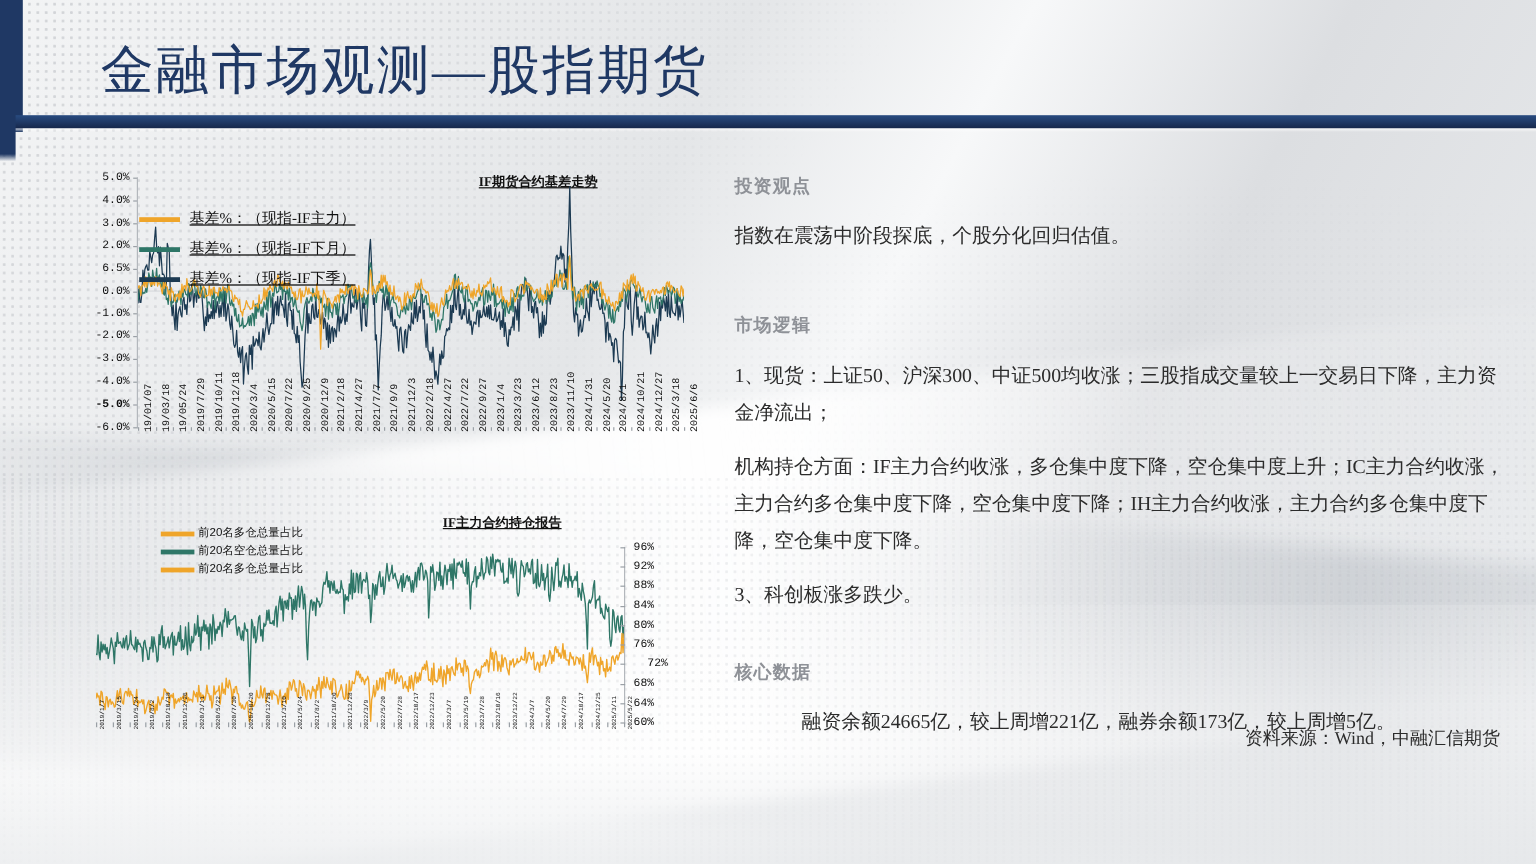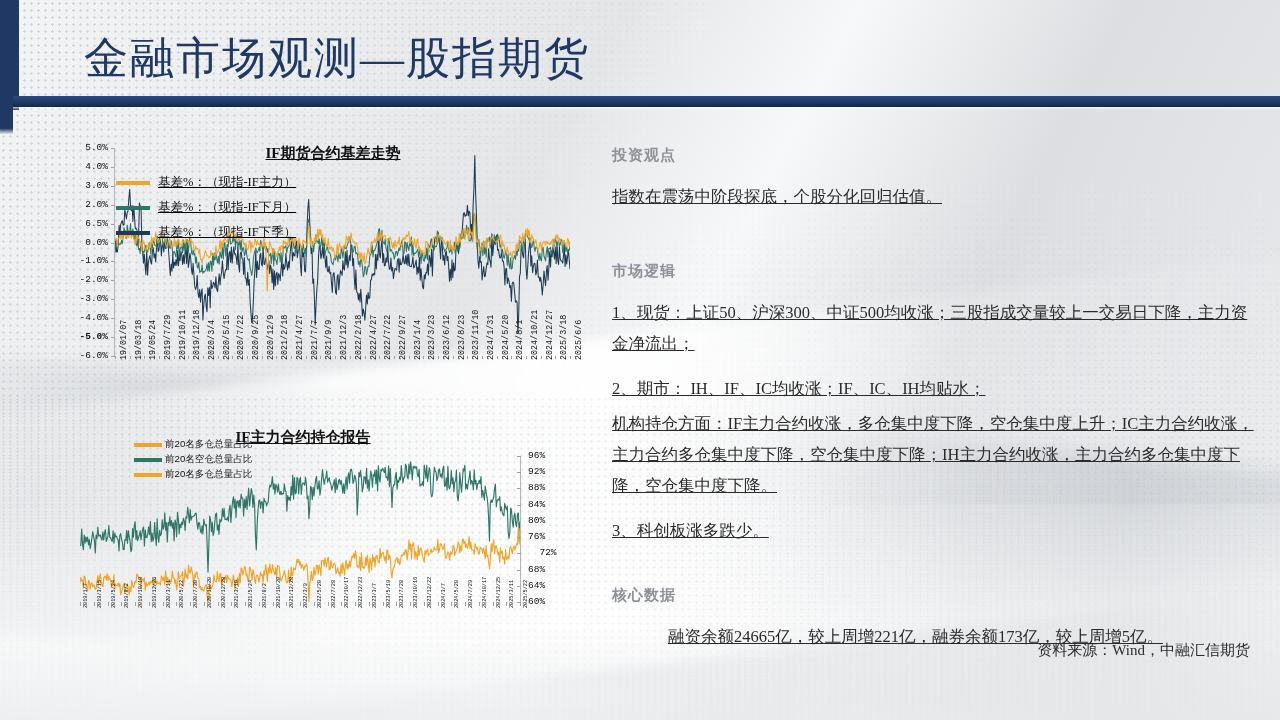--- a/index.html
+++ b/index.html
@@ -72,22 +72,22 @@
   }
   .header-bar-shine{
     position:absolute; left:13px; top:107px; width:1267px; height:3px;
     background:linear-gradient(180deg,rgba(255,255,255,.75),rgba(255,255,255,0));
   }
 
   
   .chart-col{ position:absolute; left:58px; top:138px; width:510px; height:560px; }
 
   .chart-title{
-    text-align:center;
-    font-size:15px; font-weight:bold; color:#111;
+    text-align:right;
+    font-size:11px; font-weight:bold; color:#111;
     text-decoration:underline;
     font-family:"Liberation Serif", serif;
   }
 
   .ylab{
     position:absolute;
     font-size:9.5px; font-family:"Liberation Mono", monospace;
     color:#111; text-align:right; white-space:nowrap;
   }
   .tickmark{ position:absolute; background:#9aa0a6; }
@@ -122,21 +122,20 @@
   .text-col{ position:absolute; left:612px; top:146px; width:650px; }
   .sec-head{
     font-size:15px; font-weight:bold; color:#8e9197;
     margin-bottom:16px; letter-spacing:1px;
     font-family:"Liberation Serif", serif;
   }
   .para{
     font-size:16.5px; color:#2b2b2b; line-height:31px;
     margin-bottom:14px;
     font-family:"Liberation Serif", serif;
-    text-decoration:underline;
   }
   .para.tight{ margin-bottom:4px; }
   .gap-lg{ height:36px; }
   .gap-md{ height:26px; }
   .indent{ padding-left:56px; }
   .source{
     position:absolute; right:12px; bottom:-4px;
     font-size:15px; color:#2b2b2b;
     font-family:"Liberation Serif", serif;
     white-space:nowrap;
@@ -403,21 +402,20 @@
 </div>
 
 <div class="text-col">
   <div class="sec-head">投资观点</div>
   <div class="para">指数在震荡中阶段探底，个股分化回归估值。</div>
 
   <div class="gap-lg"></div>
 
   <div class="sec-head">市场逻辑</div>
   <div class="para">1、现货：上证50、沪深300、中证500均收涨；三股指成交量较上一交易日下降，主力资金净流出；</div>
-  <div class="para tight">2、期市： IH、IF、IC均收涨；IF、IC、IH均贴水；</div>
   <div class="para">机构持仓方面：IF主力合约收涨，多仓集中度下降，空仓集中度上升；IC主力合约收涨，主力合约多仓集中度下降，空仓集中度下降；IH主力合约收涨，主力合约多仓集中度下降，空仓集中度下降。</div>
   <div class="para">3、科创板涨多跌少。</div>
 
   <div class="gap-md"></div>
 
   <div class="sec-head">核心数据</div>
   <div class="para indent tight">融资余额24665亿，较上周增221亿，融券余额173亿，较上周增5亿。</div>
   <div class="source">资料来源：Wind，中融汇信期货</div>
 </div>
 

